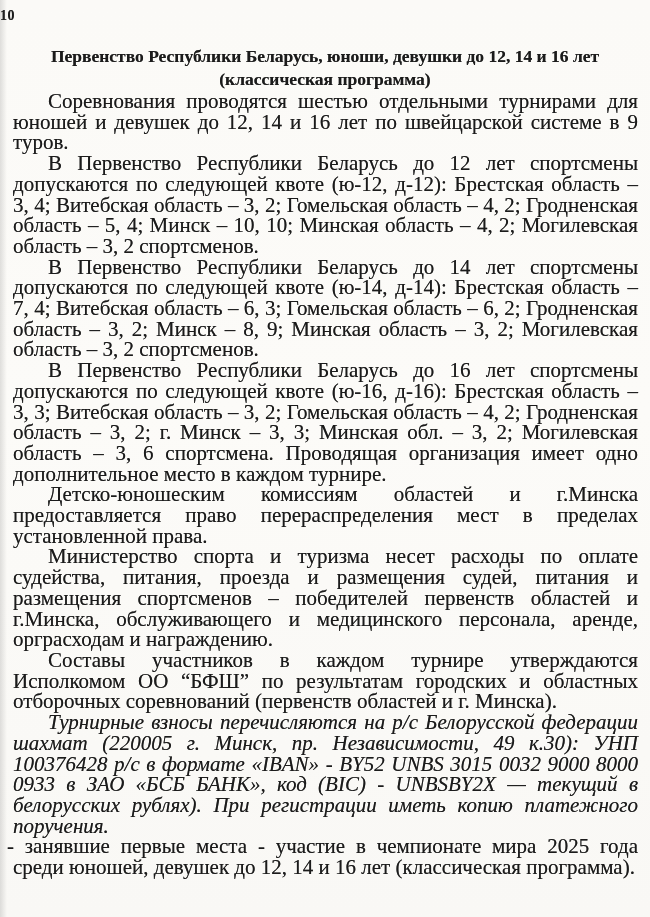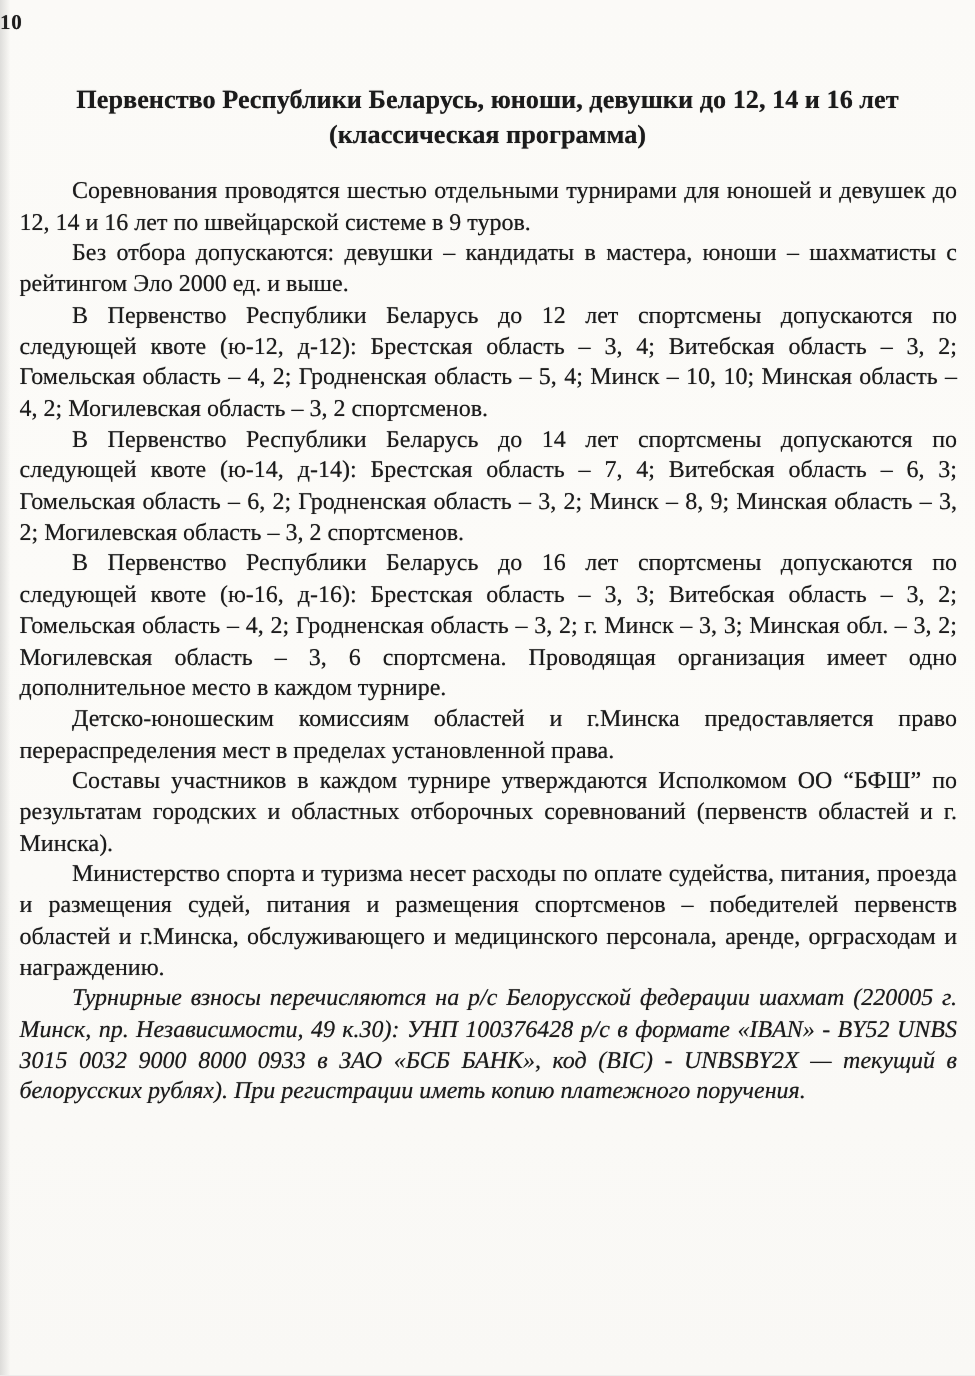--- a/index.html
+++ b/index.html
@@ -30,31 +30,30 @@
   }
   .page-number {
     padding-top: 6px;
     text-align: left;
     font-weight: 700;
     font-size: 14px;
     line-height: 20px;
     letter-spacing: 0.5px;
   }
   .title {
-    margin-top: 29px;
+    margin-top: 19px;
     text-align: center;
     font-weight: 700;
     font-size: 17.5px;
     line-height: 23px;
   }
   .content {
-    margin-top: 17px;
     padding-left: 13px;
     padding-right: 12px;
-    font-size: 16px;
+    font-size: 21px;
     line-height: 20.7px;
     text-align: justify;
   }
   .content p {
     margin: 0;
   }
   .para {
     text-indent: 35px;
   }
   .italic {
@@ -71,23 +70,23 @@
 
   <div class="page-number">10</div>
 
   <div class="title">
     <div>Первенство Республики Беларусь, юноши, девушки до 12, 14 и 16 лет</div>
     <div>(классическая программа)</div>
   </div>
 
   <div class="content">
     <p class="para">Соревнования проводятся шестью отдельными турнирами для юношей и девушек до 12, 14 и 16 лет по швейцарской системе в 9 туров.</p>
-    <p class="para">Без отбора допускаются: девушки – кандидаты в мастера, юноши – шахматисты с рейтингом Эло 2000 ед. и выше.</p>
     <p class="para">В Первенство Республики Беларусь до 12 лет спортсмены допускаются по следующей квоте (ю-12, д-12): Брестская область – 3, 4; Витебская область – 3, 2; Гомельская область – 4, 2; Гродненская область – 5, 4; Минск – 10, 10; Минская область – 4, 2; Могилевская область – 3, 2 спортсменов.</p>
     <p class="para">В Первенство Республики Беларусь до 14 лет спортсмены допускаются по следующей квоте (ю-14, д-14): Брестская область – 7, 4; Витебская область – 6, 3; Гомельская область – 6, 2; Гродненская область – 3, 2; Минск – 8, 9; Минская область – 3, 2; Могилевская область – 3, 2 спортсменов.</p>
     <p class="para">В Первенство Республики Беларусь до 16 лет спортсмены допускаются по следующей квоте (ю-16, д-16): Брестская область – 3, 3; Витебская область – 3, 2; Гомельская область – 4, 2; Гродненская область – 3, 2; г. Минск – 3, 3; Минская обл. – 3, 2; Могилевская область – 3, 6 спортсмена. Проводящая организация имеет одно дополнительное место в каждом турнире.</p>
     <p class="para">Детско-юношеским комиссиям областей и г.Минска предоставляется право перераспределения мест в пределах установленной права.</p>
+    <p class="para">Министерство спорта и туризма несет расходы по оплате судейства, питания, проезда и размещения судей, питания и размещения спортсменов – победителей первенств областей и г.Минска, обслуживающего и медицинского персонала, аренде, орграсходам и награждению.</p>
     <p class="para">Составы участников в каждом турнире утверждаются Исполкомом ОО “БФШ” по результатам городских и областных отборочных соревнований (первенств областей и г. Минска).</p>
-    <p class="para">Министерство спорта и туризма несет расходы по оплате судейства, питания, проезда и размещения судей, питания и размещения спортсменов – победителей первенств областей и г.Минска, обслуживающего и медицинского персонала, аренде, орграсходам и награждению.</p>
     <p class="para italic">Турнирные взносы перечисляются на р/с Белорусской федерации шахмат (220005 г. Минск, пр. Независимости, 49 к.30): УНП 100376428 р/с в формате «IBAN» - BY52 UNBS 3015 0032 9000 8000 0933 в ЗАО «БСБ БАНК», код (BIC) - UNBSBY2X — текущий в белорусских рублях). При регистрации иметь копию платежного поручения.</p>
+    <p class="list">- занявшие первые места - участие в чемпионате мира 2025 года среди юношей, девушек до 12, 14 и 16 лет (классическая программа).</p>
   </div>
 
 </div>
 
 </body></html>

